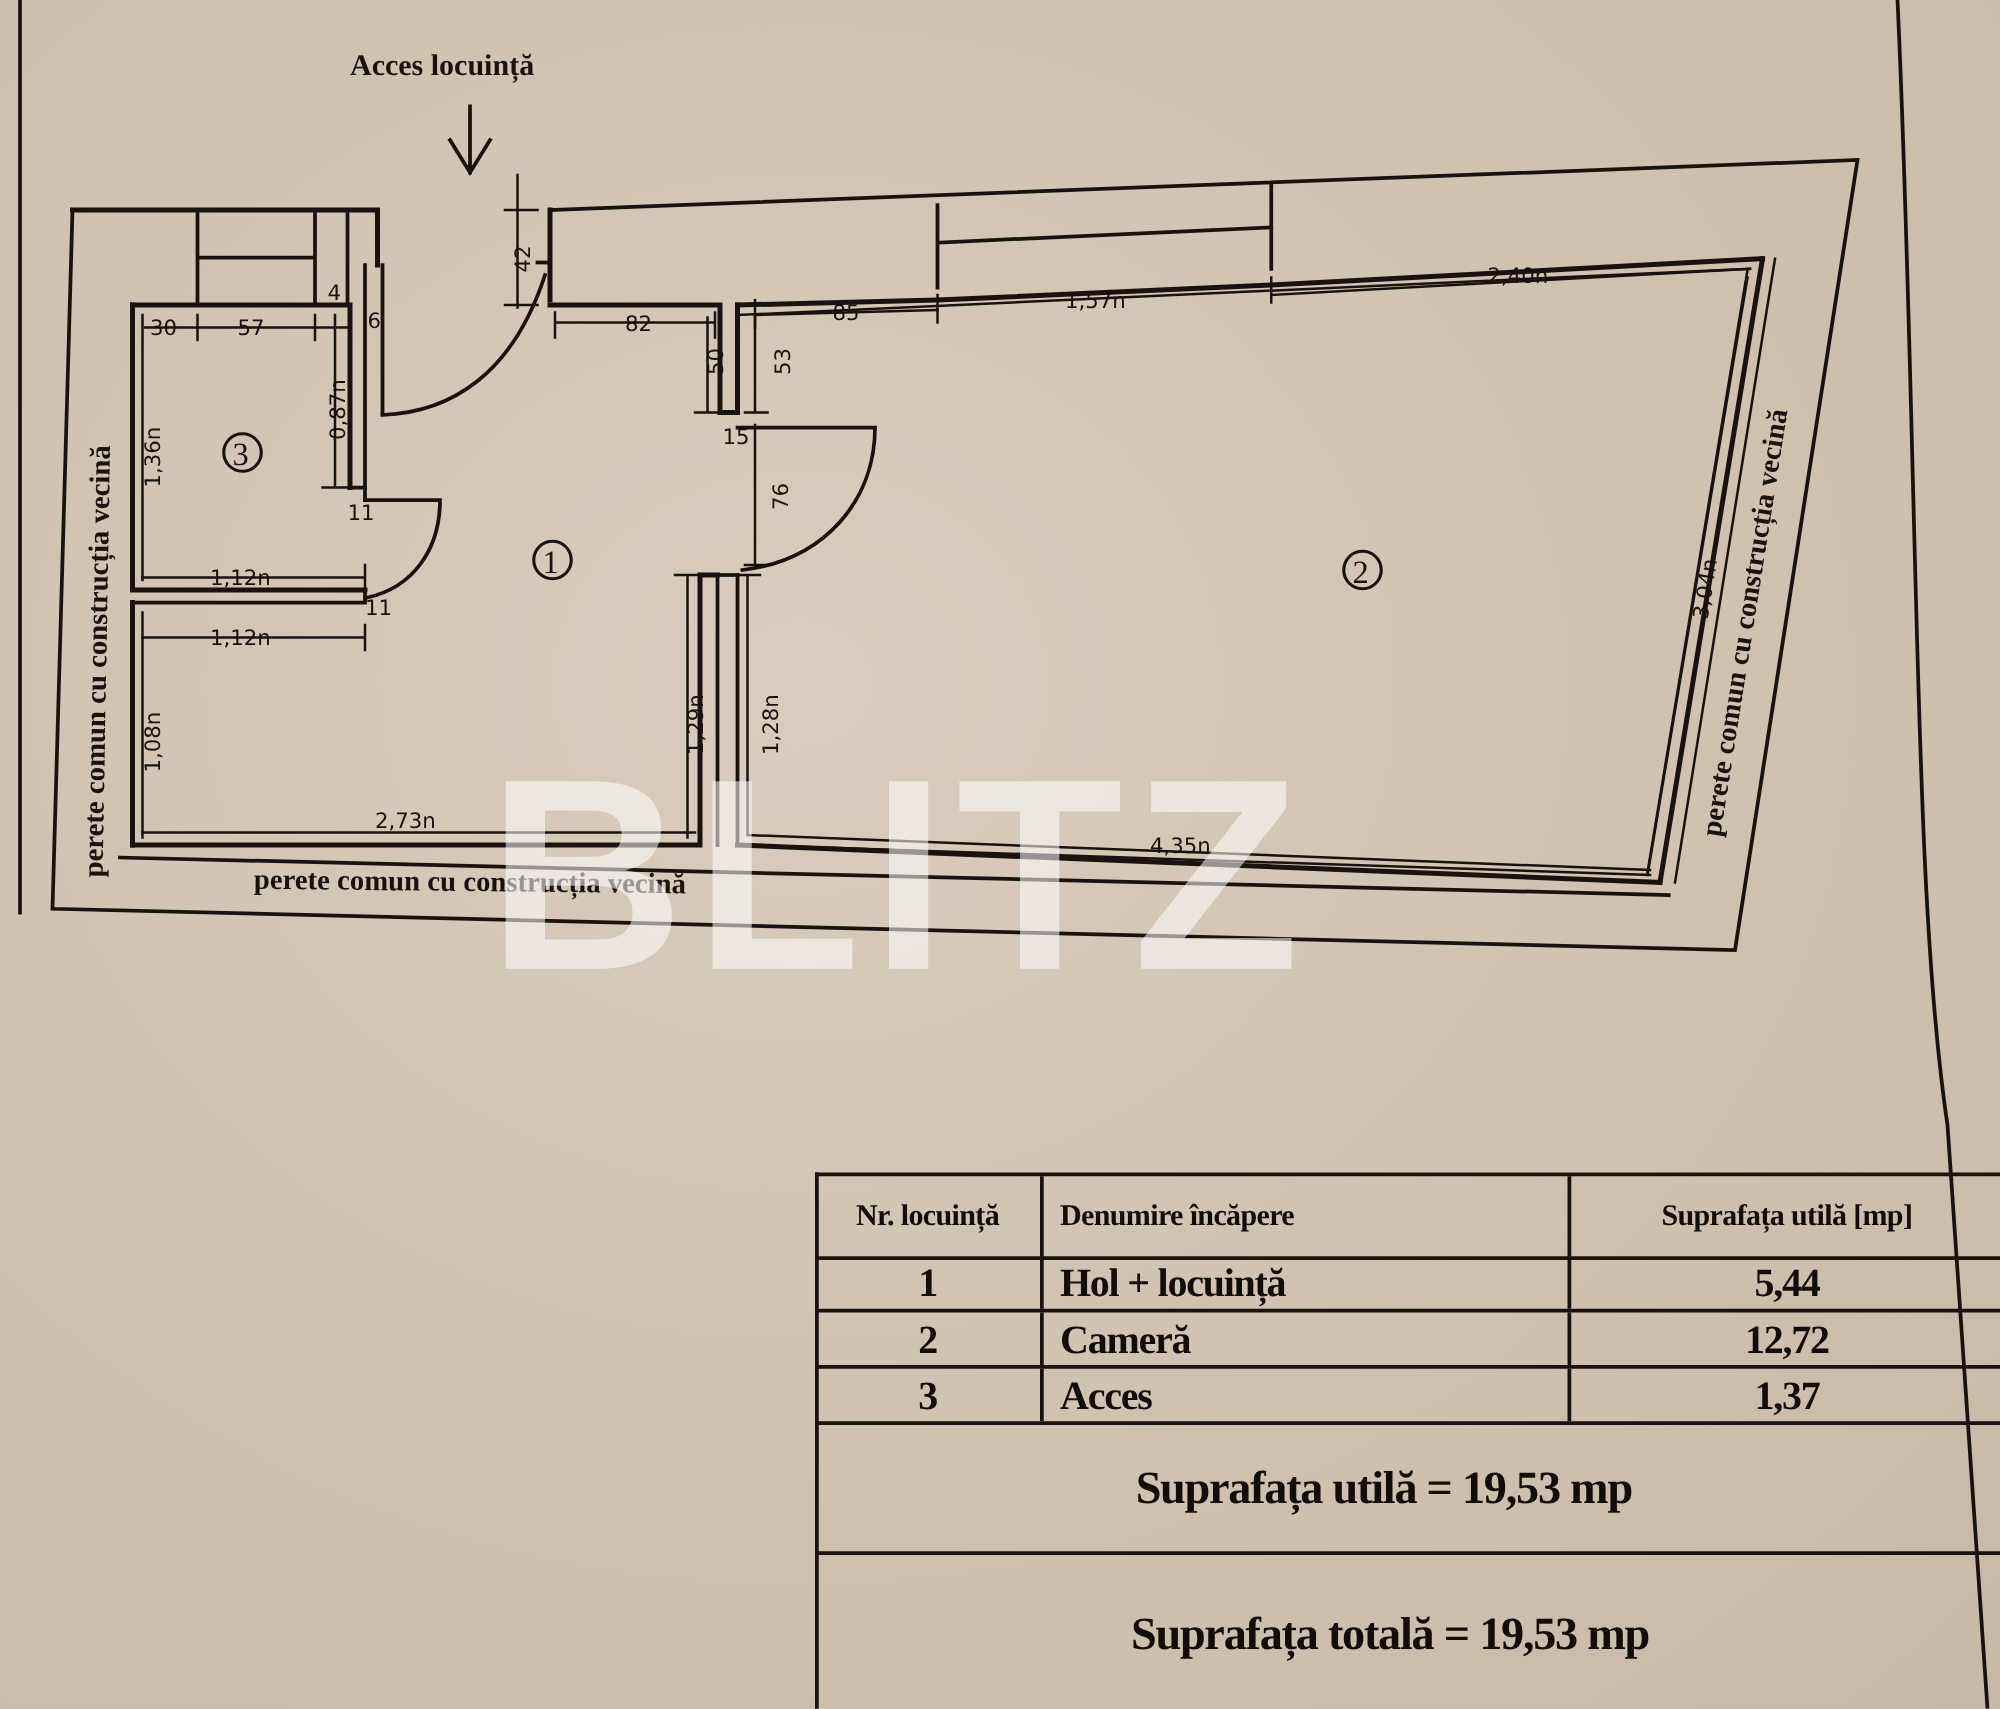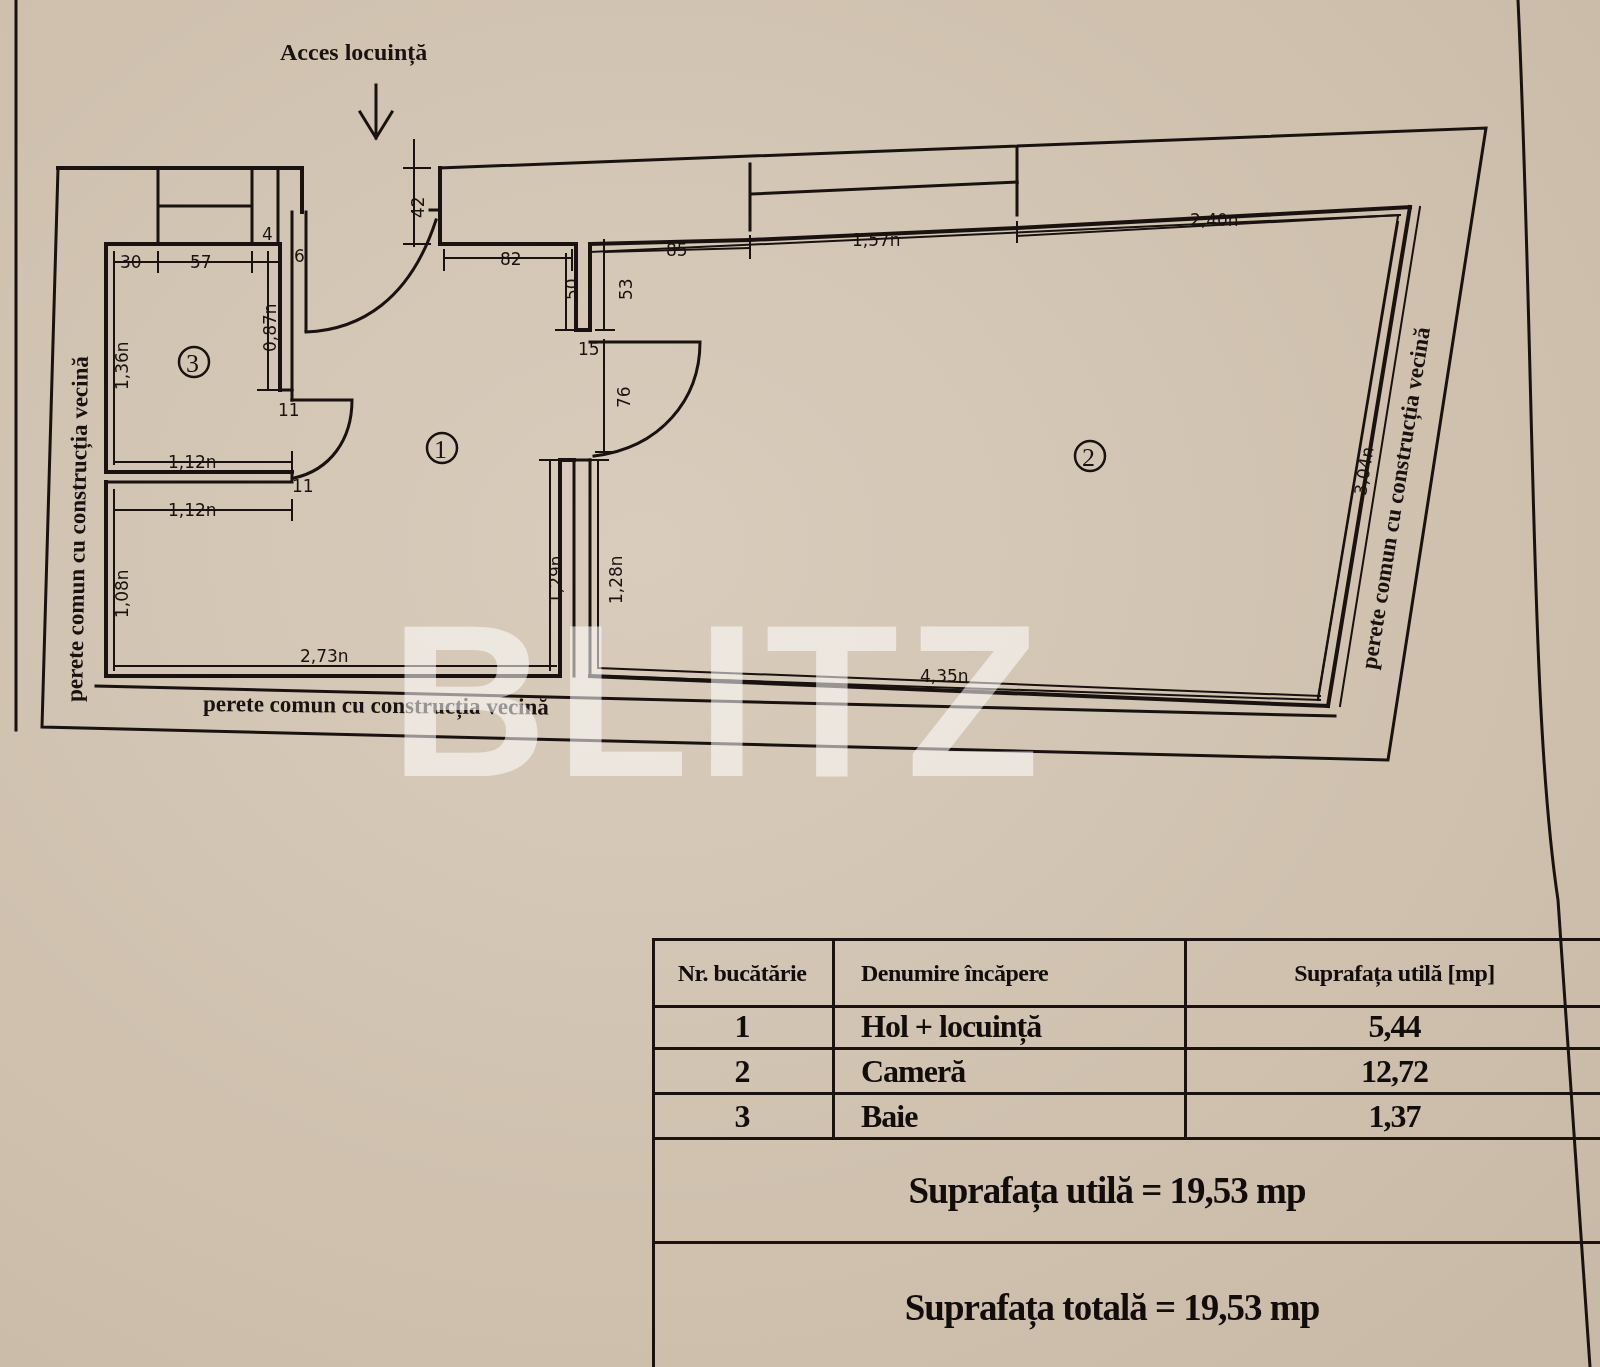--- a/index.html
+++ b/index.html
@@ -23,21 +23,21 @@
     position:absolute; left:652px; top:938px; width:950px; height:432px;
     font-family:"Liberation Serif", serif; color:#120c0a;
   }
   .lg-row { position:absolute; left:0; right:0; display:flex; border-bottom:3px solid #1a1210; }
   .lg-head { top:0; height:64px; border-top:3px solid #1a1210; }
   .lg-r1 { top:67px; height:42px; }
   .lg-r2 { top:112px; height:42px; }
   .lg-r3 { top:157px; height:42px; }
   .lg-c { box-sizing:border-box; border-right:3px solid #1a1210; display:flex; align-items:center; }
   .c1 { width:183px; justify-content:center; }
-  .c2 { width:352px; padding-left:26px; }
+  .c2 { width:422px; padding-left:13px; }
   .c3 { flex:1; justify-content:center; border-right:none; }
   .lg-head .lg-c { font-weight:bold; font-size:24px; letter-spacing:-0.5px; }
   .lg-body { font-size:32px; font-weight:bold; letter-spacing:-1px; }
   .lg-sum {
     position:absolute; left:0; right:0; top:202px; height:101px;
     border-bottom:3px solid #1a1210;
     display:flex; align-items:center; justify-content:center;
     font-size:37px; font-weight:bold; letter-spacing:-1px; padding-right:40px;
   }
   .lg-tot {
@@ -174,36 +174,36 @@
   </g>
   <g>
     <circle cx="1090" cy="456" r="15" fill="none" stroke="#1a1210" stroke-width="2.5"></circle>
     <text class="room-num" x="1082" y="466">2</text>
   </g>
 </svg>
 
 <div class="legend">
   <div class="lg-frame"></div>
   <div class="lg-row lg-head">
-    <div class="lg-c c1">Nr. bucătărie</div>
+    <div class="lg-c c1">Nr. locuință</div>
     <div class="lg-c c2">Denumire încăpere</div>
     <div class="lg-c c3">Suprafața utilă [mp]</div>
   </div>
   <div class="lg-row lg-r1 lg-body">
     <div class="lg-c c1">1</div>
     <div class="lg-c c2">Hol + locuință</div>
     <div class="lg-c c3">5,44</div>
   </div>
   <div class="lg-row lg-r2 lg-body">
     <div class="lg-c c1">2</div>
     <div class="lg-c c2">Cameră</div>
     <div class="lg-c c3">12,72</div>
   </div>
   <div class="lg-row lg-r3 lg-body">
     <div class="lg-c c1">3</div>
-    <div class="lg-c c2">Baie</div>
+    <div class="lg-c c2">Acces</div>
     <div class="lg-c c3">1,37</div>
   </div>
   <div class="lg-sum">Suprafața utilă = 19,53 mp</div>
   <div class="lg-tot">Suprafața totală = 19,53 mp</div>
 </div>
 
 <div class="watermark">BLITZ</div>
 
 </body></html>

